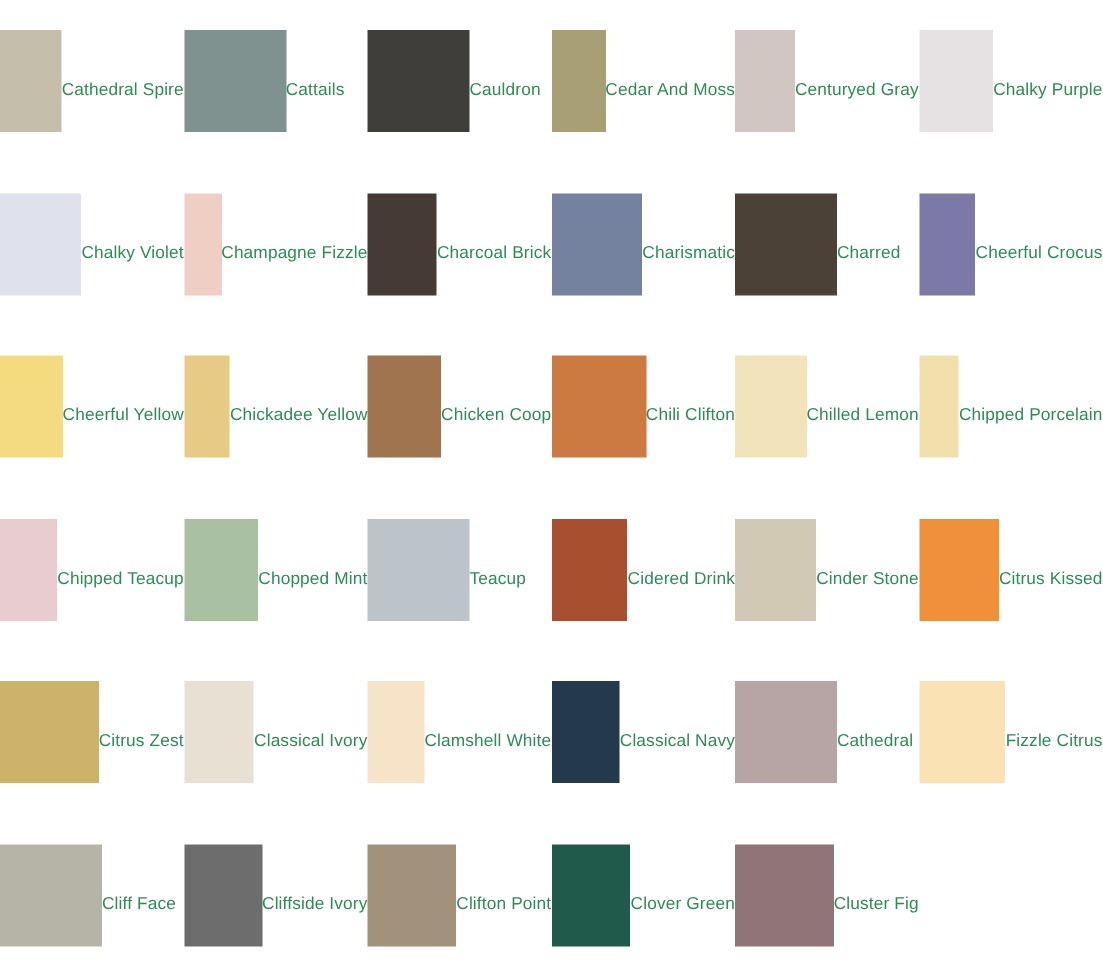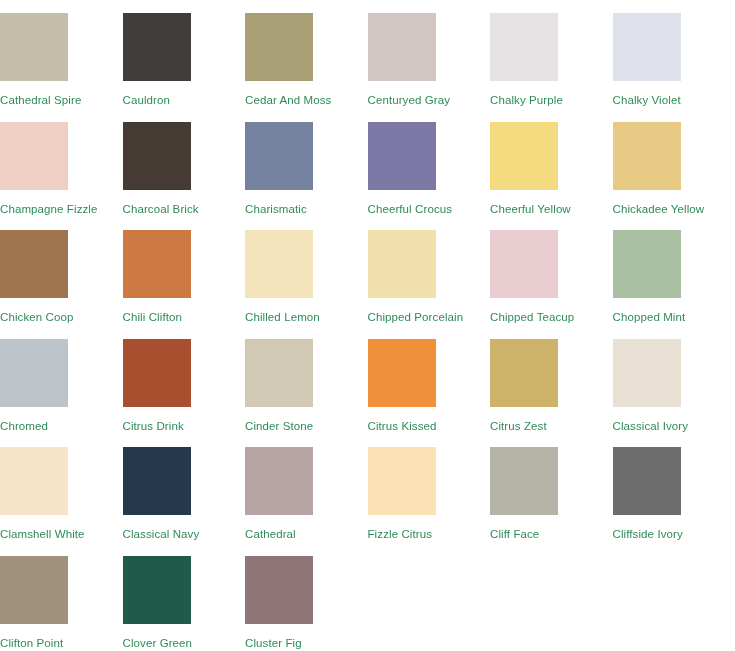--- a/index.html
+++ b/index.html
@@ -16,24 +16,22 @@
   }
   #swatch-grid {
     display: grid;
     grid-template-columns: repeat(6, 122.5px);
     grid-template-rows: repeat(6, 108.5px);
     width: 735px;
     height: 651px;
   }
   .swatch-cell {
     display: flex;
-    flex-direction: column;
-    align-items: flex-start;
+    align-items: center;
     justify-content: flex-start;
-    padding-top: 13px;
     box-sizing: border-box;
   }
   .swatch-chip {
     width: 68px;
     height: 68px;
     display: block;
   }
   .swatch-label {
     margin-top: 13px;
     font-size: 11.5px;
@@ -44,20 +42,24 @@
     letter-spacing: 0.1px;
   }
 </style>
 </head>
 <body>
 
 <main id="swatch-grid">
     <div class="swatch-cell">
       <span class="swatch-chip" style="background-color: rgb(197, 190, 171);"></span>
       <span class="swatch-label">Cathedral Spire</span>
+    </div>
+    <div class="swatch-cell">
+      <span class="swatch-chip" style="background-color: rgb(127, 146, 144);"></span>
+      <span class="swatch-label">Cattails</span>
     </div>
     <div class="swatch-cell">
       <span class="swatch-chip" style="background-color: rgb(64, 62, 59);"></span>
       <span class="swatch-label">Cauldron</span>
     </div>
     <div class="swatch-cell">
       <span class="swatch-chip" style="background-color: rgb(168, 159, 116);"></span>
       <span class="swatch-label">Cedar And Moss</span>
     </div>
     <div class="swatch-cell">
@@ -76,20 +78,24 @@
       <span class="swatch-chip" style="background-color: rgb(239, 207, 195);"></span>
       <span class="swatch-label">Champagne Fizzle</span>
     </div>
     <div class="swatch-cell">
       <span class="swatch-chip" style="background-color: rgb(70, 58, 53);"></span>
       <span class="swatch-label">Charcoal Brick</span>
     </div>
     <div class="swatch-cell">
       <span class="swatch-chip" style="background-color: rgb(116, 129, 159);"></span>
       <span class="swatch-label">Charismatic</span>
+    </div>
+    <div class="swatch-cell">
+      <span class="swatch-chip" style="background-color: rgb(75, 65, 54);"></span>
+      <span class="swatch-label">Charred</span>
     </div>
     <div class="swatch-cell">
       <span class="swatch-chip" style="background-color: rgb(124, 121, 166);"></span>
       <span class="swatch-label">Cheerful Crocus</span>
     </div>
     <div class="swatch-cell">
       <span class="swatch-chip" style="background-color: rgb(245, 219, 128);"></span>
       <span class="swatch-label">Cheerful Yellow</span>
     </div>
     <div class="swatch-cell">
@@ -115,25 +121,25 @@
     <div class="swatch-cell">
       <span class="swatch-chip" style="background-color: rgb(232, 204, 208);"></span>
       <span class="swatch-label">Chipped Teacup</span>
     </div>
     <div class="swatch-cell">
       <span class="swatch-chip" style="background-color: rgb(169, 193, 162);"></span>
       <span class="swatch-label">Chopped Mint</span>
     </div>
     <div class="swatch-cell">
       <span class="swatch-chip" style="background-color: rgb(188, 196, 201);"></span>
-      <span class="swatch-label">Chromed</span>
+      <span class="swatch-label">Teacup</span>
     </div>
     <div class="swatch-cell">
       <span class="swatch-chip" style="background-color: rgb(167, 79, 47);"></span>
-      <span class="swatch-label">Citrus Drink</span>
+      <span class="swatch-label">Cidered Drink</span>
     </div>
     <div class="swatch-cell">
       <span class="swatch-chip" style="background-color: rgb(210, 201, 181);"></span>
       <span class="swatch-label">Cinder Stone</span>
     </div>
     <div class="swatch-cell">
       <span class="swatch-chip" style="background-color: rgb(241, 144, 58);"></span>
       <span class="swatch-label">Citrus Kissed</span>
     </div>
     <div class="swatch-cell">

